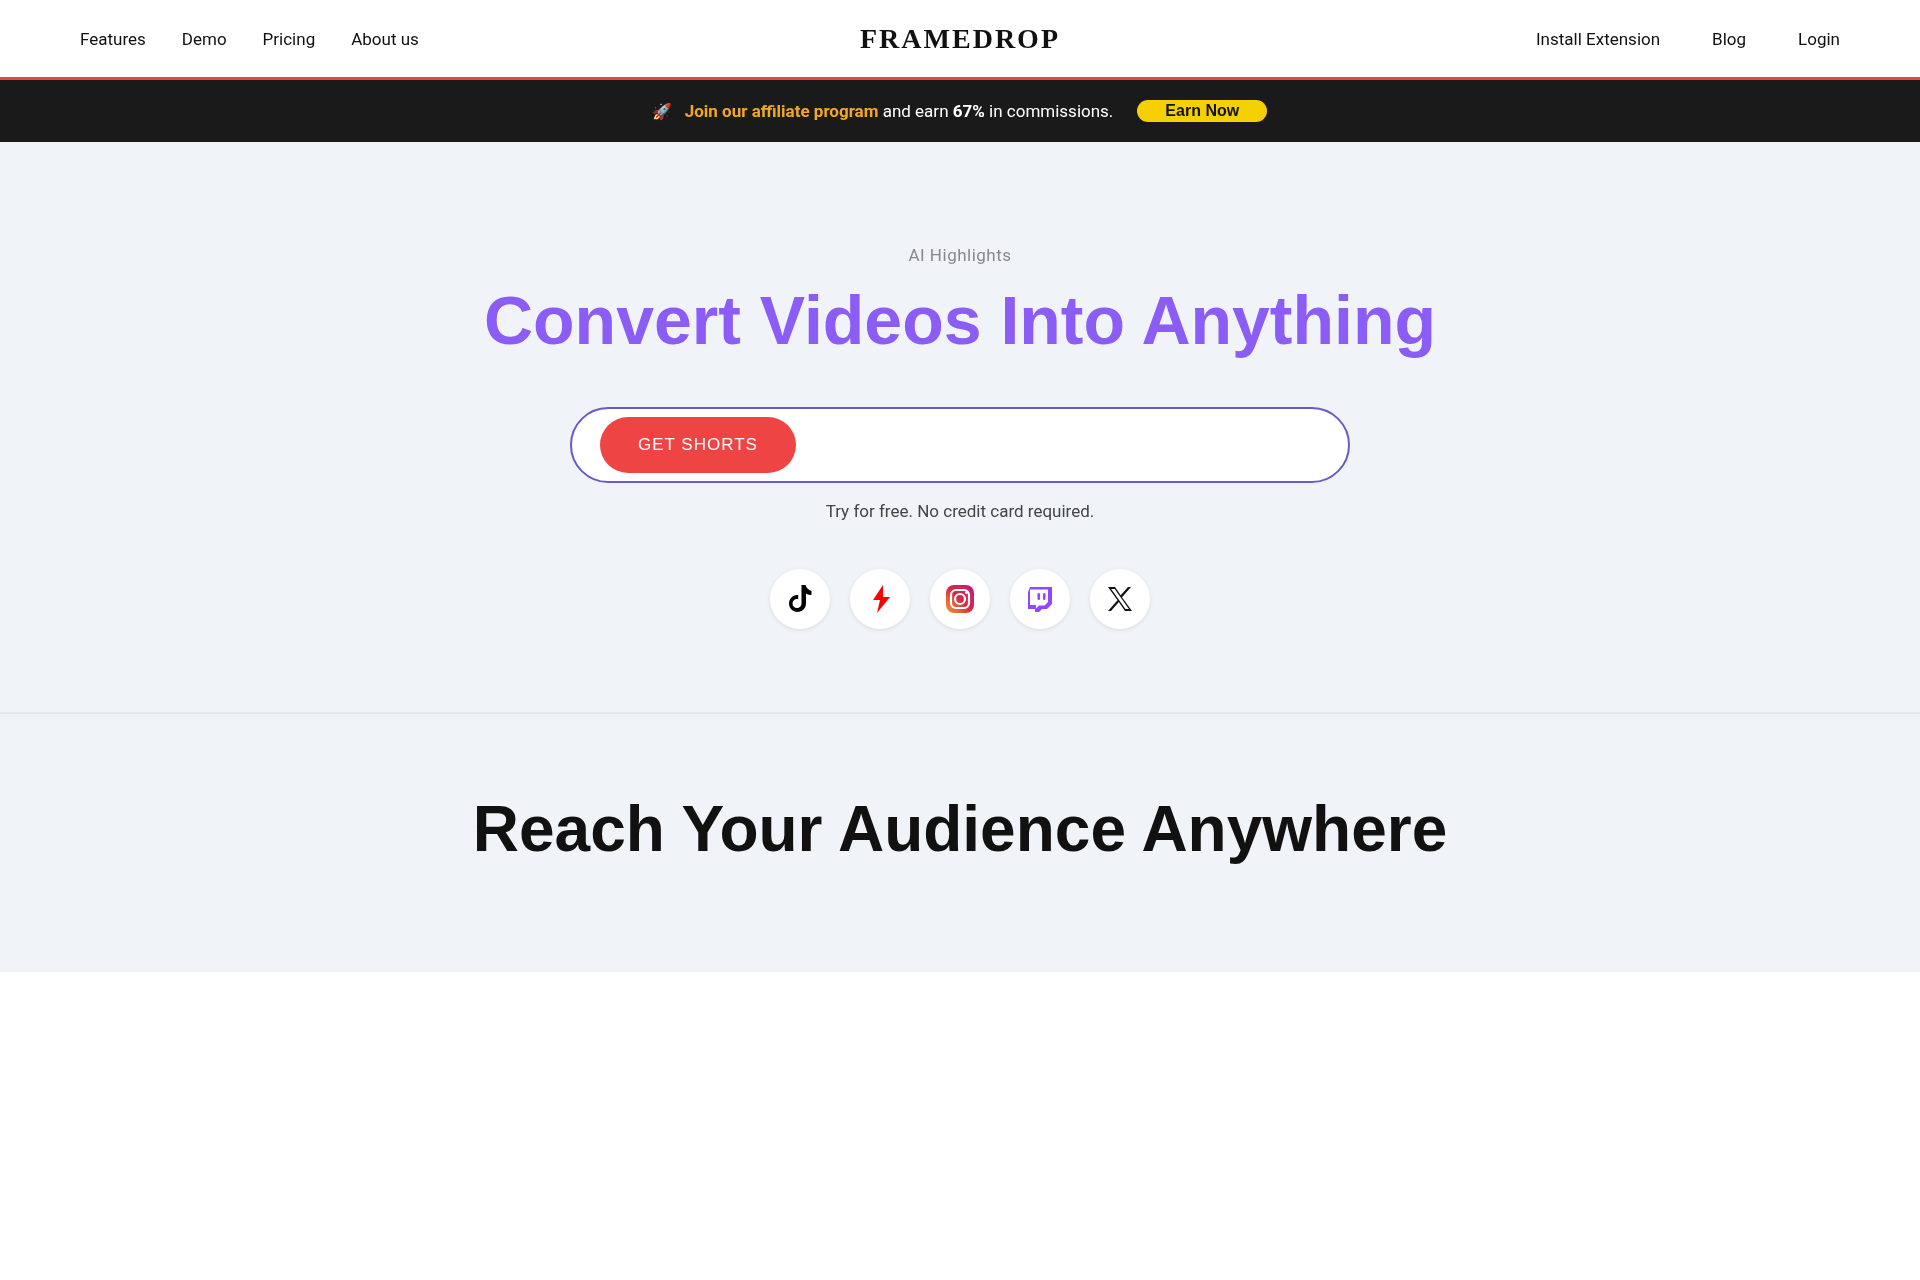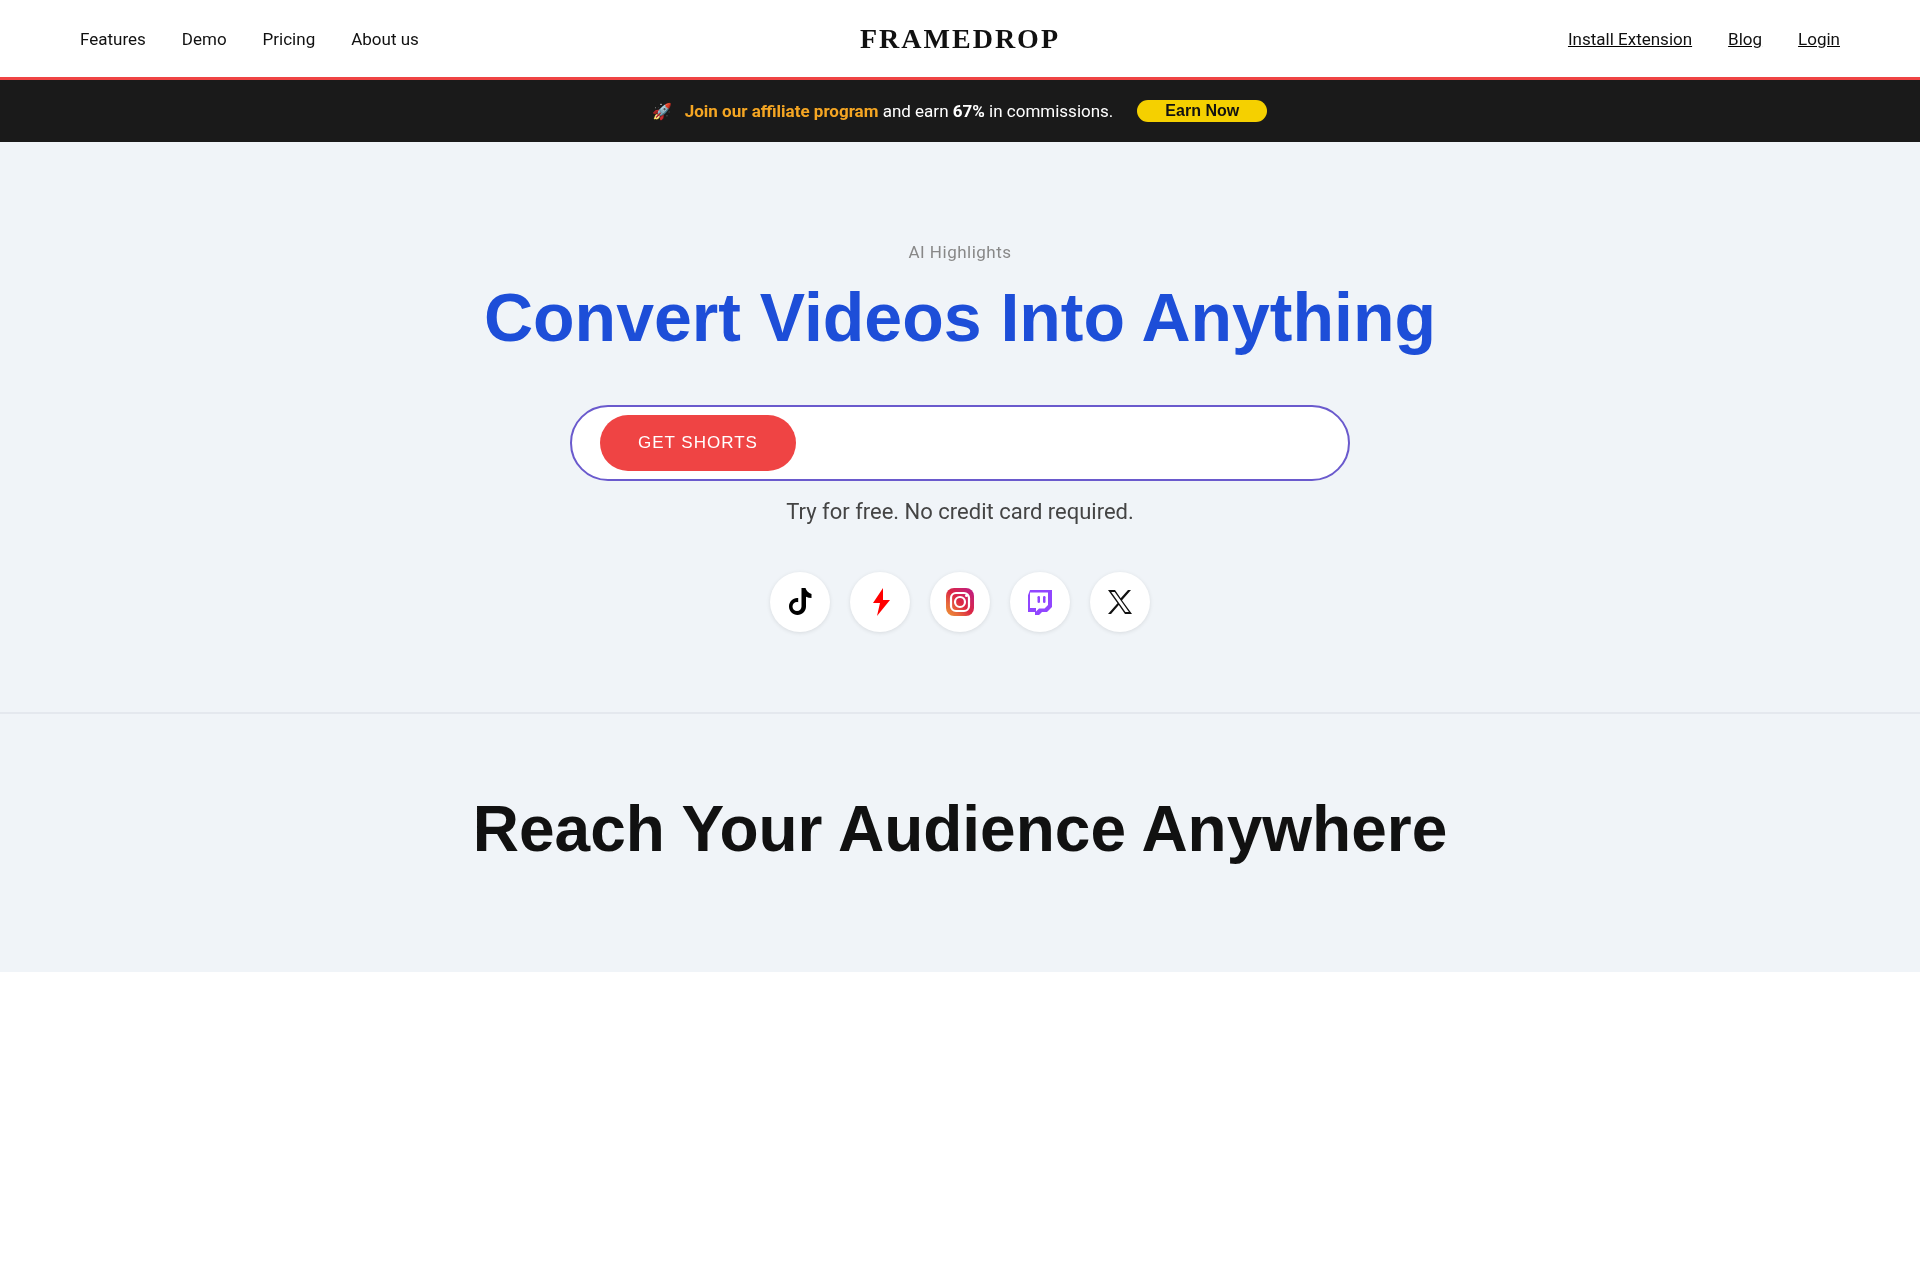--- a/index.html
+++ b/index.html
@@ -47,22 +47,21 @@
       font-weight: 900;
       color: #111;
       letter-spacing: 2px;
       text-transform: uppercase;
       font-family: Liberation Serif, serif;
     }
 
     .nav-right {
       display: flex;
       align-items: center;
-      gap: 36px;
-      text-decoration: underline;
+      gap: 52px;
     }
 
     .nav-right a {
       text-decoration: none;
       color: #111;
       font-size: 17px;
       font-weight: 400;
     }
 
     
@@ -117,21 +116,21 @@
     .hero-subtitle {
       color: #888;
       font-size: 17px;
       margin-bottom: 18px;
       letter-spacing: 0.5px;
     }
 
     .hero-title {
       font-size: 68px;
       font-weight: 900;
-      color: #1d4ed8;
+      color: #8b5cf6;
       text-align: right;
       line-height: 1.1;
       margin-bottom: 50px;
       font-family: 'Arial Black', Arial, sans-serif;
     }
 
     
     .url-form {
       display: flex;
       align-items: center;
@@ -161,21 +160,21 @@
       font-size: 17px;
       font-weight: 400;
       cursor: pointer;
       letter-spacing: 1px;
       text-transform: uppercase;
       white-space: nowrap;
     }
 
     .free-text {
       color: #444;
-      font-size: 22px;
+      font-size: 17px;
       margin-bottom: 48px;
     }
 
     
     .social-icons {
       display: flex;
       align-items: center;
       gap: 20px;
     }
 

